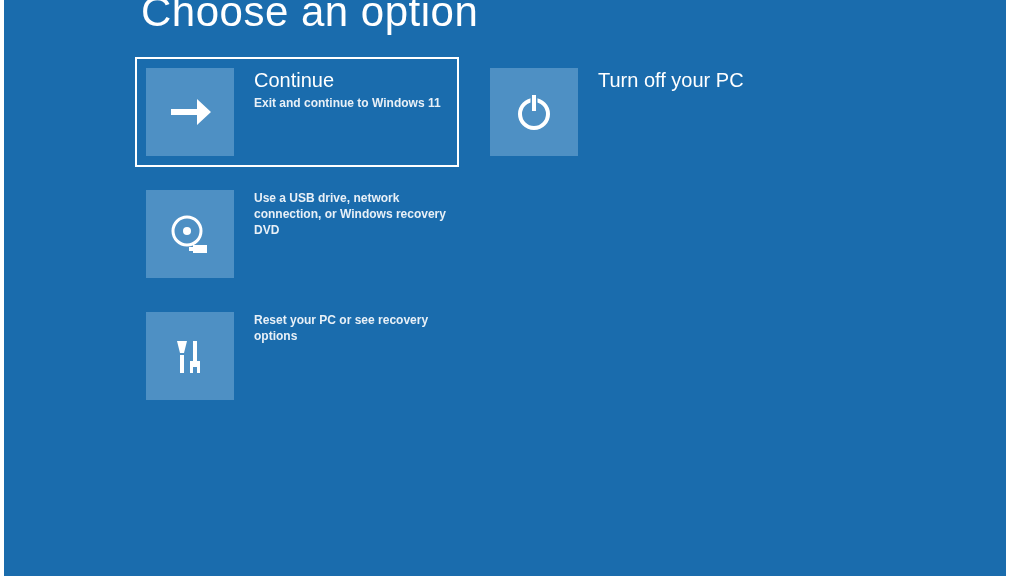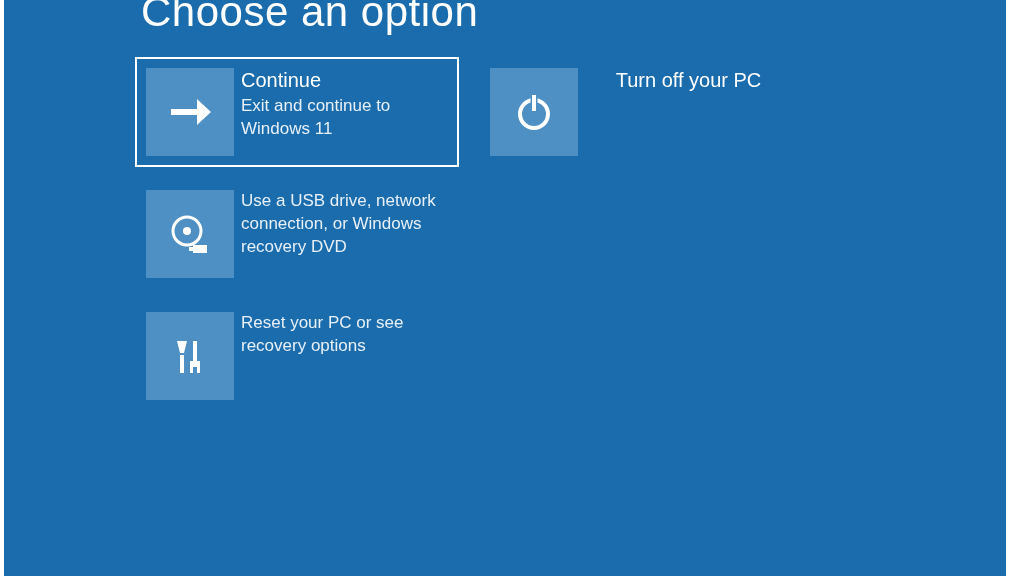--- a/index.html
+++ b/index.html
@@ -50,37 +50,37 @@
       background: #4e90c4;
       display: flex;
       align-items: center;
       justify-content: center;
       flex-shrink: 0;
     }
     .icon-box svg {
       fill: #ffffff;
     }
     .option-text {
-      padding-left: 7px;
+      padding-left: 20px;
       padding-top: 0px;
       flex: 1;
     }
     .option-title {
       font-size: 20px;
       font-weight: 300;
       line-height: 1.2;
       margin-bottom: 3px;
     }
     .option-desc {
-      font-size: 17px;
-      font-weight: 400;
+      font-size: 12px;
+      font-weight: 700;
       line-height: 1.35;
       color: #e8f0f7;
     }
-    .col2-row1 { grid-column: 2; grid-row: 1; text-align: center; }
+    .col2-row1 { grid-column: 2; grid-row: 1; }
     .col1-row1 { grid-column: 1; grid-row: 1; }
     .col1-row2 { grid-column: 1; grid-row: 2; }
     .col1-row3 { grid-column: 1; grid-row: 3; }
     .left-edge {
       position: absolute;
       left: 0;
       top: 0;
       width: 4px;
       height: 576px;
       background: #ffffff;

